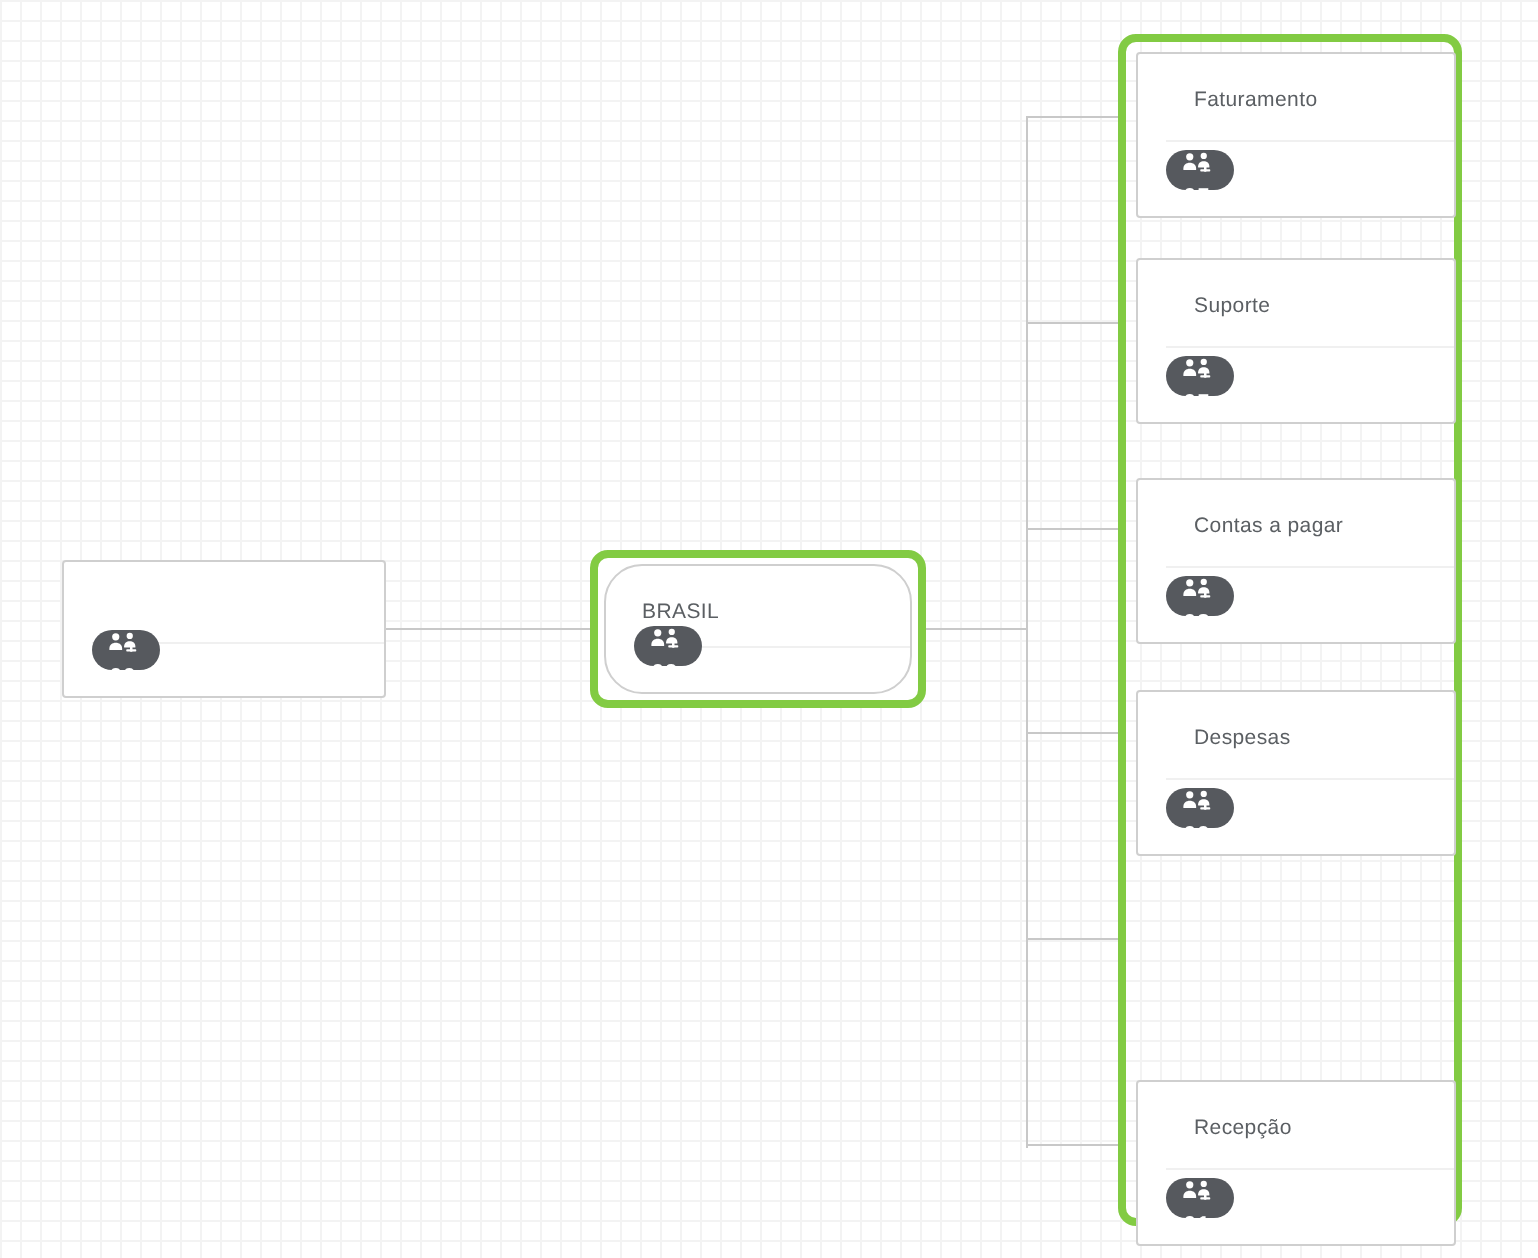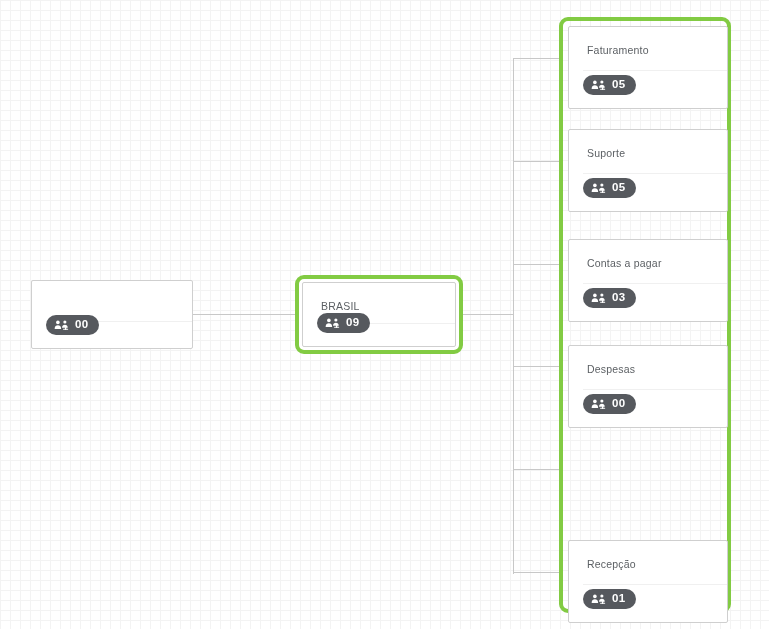--- a/index.html
+++ b/index.html
@@ -74,20 +74,21 @@
     left: 14px;
     bottom: 13px;
     display: inline-flex;
     align-items: center;
     gap: 6px;
     height: 20px;
     padding: 0 11px 0 8px;
     border-radius: 11px;
     background: #56595e;
     color: #ffffff;
+    flex-direction: column;
   }
   .badge-icon {
     display: block;
     width: 15px;
     height: 13px;
     flex: none;
   }
   .badge-count {
     font-size: 11.5px;
     font-weight: bold;
@@ -120,38 +121,39 @@
     height: 79px;
   }
   #node-brasil-wrap .node {
     position: absolute;
     left: 3px;
     top: 3px;
     right: 3px;
     bottom: 3px;
     width: auto;
     height: auto;
+    border-radius: 19px;
   }
 
   
   #group-departments {
     left: 559px;
     top: 17px;
     width: 172px;
     height: 596px;
     padding: 0;
     background: transparent;
   }
   .dept-card {
     position: absolute;
     left: 5px;
     width: 160px;
     height: 83px;
   }
-  .dept-card .node-title  { top: 17px; }
+  .dept-card .node-title  { top: 17px; margin-left: 10px; }
   .dept-card .node-divider{ top: 43px; }
   .dept-card .badge       { bottom: 13px; }
 </style>
 </head>
 <body>
 
 <div id="org-canvas">
 
   <div class="connector h" style="left:193px; top:314px; width:102px;"></div>
 

